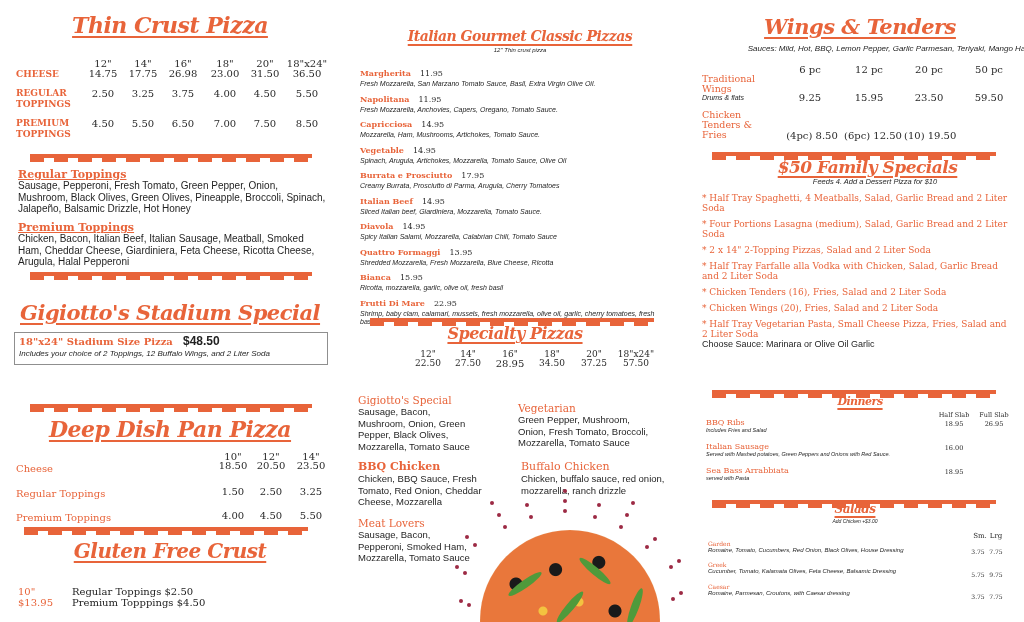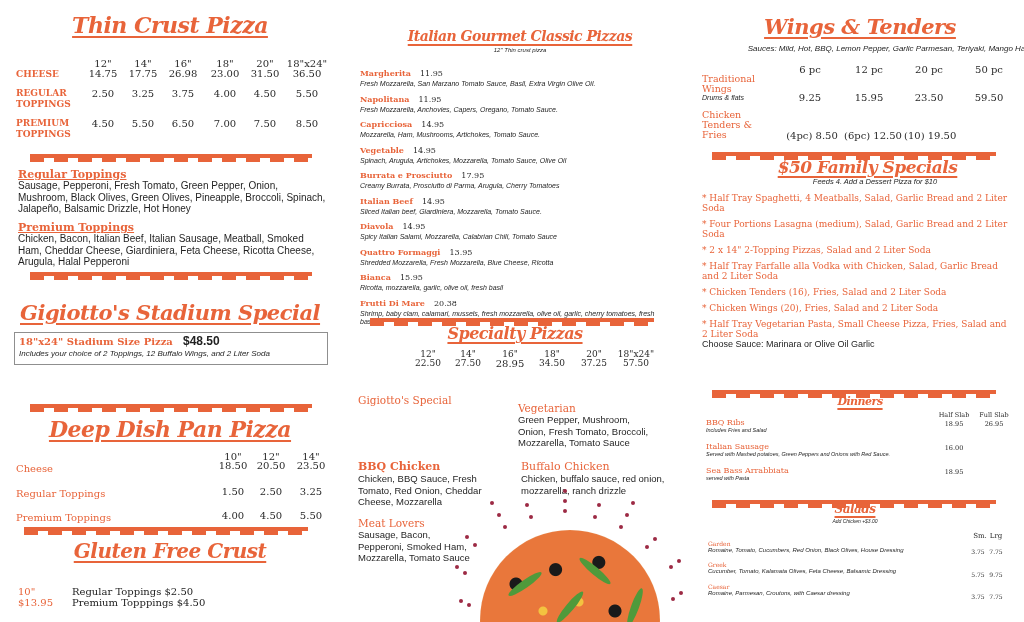--- a/index.html
+++ b/index.html
@@ -244,21 +244,21 @@
     <span class="num" style="font-size:8px; margin-left:4px;">13.95</span>
     <div class="small-text">Shredded Mozzarella, Fresh Mozzarella, Blue Cheese, Ricotta</div>
   </div>
   <div style="height:25.5px;">
     <span class="slab" style="font-size:8px;">Bianca</span>
     <span class="num" style="font-size:8px; margin-left:4px;">15.95</span>
     <div class="small-text">Ricotta, mozzarella, garlic, olive oil, fresh basil</div>
   </div>
   <div>
     <span class="slab" style="font-size:8px;">Frutti Di Mare</span>
-    <span class="num" style="font-size:8px; margin-left:4px;">20.38</span>
+    <span class="num" style="font-size:8px; margin-left:4px;">22.95</span>
     <div class="small-text">Shrimp, baby clam, calamari, mussels, fresh mozzarella, olive oil, garlic, cherry tomatoes, fresh basil</div>
   </div>
 </div>
 
 <div class="divider" style="left:370px; top:318px; width:284px;"></div>
 
 <div class="abs script-title" style="left:430px; top:324px; width:170px; font-size:16px;">Specialty Pizzas</div>
 
 <div>
   <div class="abs num" style="left:412px; top:349px; width:32px; font-size:9px;">12"</div>
@@ -272,20 +272,21 @@
   <div class="abs num" style="left:412px; top:358px; width:32px; font-size:9px;">22.50</div>
   <div class="abs num" style="left:452px; top:358px; width:32px; font-size:9px;">27.50</div>
   <div class="abs num" style="left:494px; top:358px; width:32px; font-size:10px;">28.95</div>
   <div class="abs num" style="left:536px; top:358px; width:32px; font-size:9px;">34.50</div>
   <div class="abs num" style="left:578px; top:358px; width:32px; font-size:9px;">37.25</div>
   <div class="abs num" style="left:620px; top:358px; width:32px; font-size:9px;">57.50</div>
 </div>
 
 <div class="abs" style="left:358px; top:394px; width:120px;">
   <div class="slab" style="font-size:10.5px; font-weight:normal;">Gigiotto's Special</div>
+  <div class="body-text" style="font-size:9.5px;">Sausage, Bacon, Mushroom, Onion, Green Pepper, Black Olives, Mozzarella, Tomato Sauce</div>
 </div>
 <div class="abs" style="left:518px; top:402px; width:140px;">
   <div class="slab" style="font-size:10.5px; font-weight:normal;">Vegetarian</div>
   <div class="body-text" style="font-size:9.5px;">Green Pepper, Mushroom, Onion, Fresh Tomato, Broccoli, Mozzarella, Tomato Sauce</div>
 </div>
 <div class="abs" style="left:358px; top:460px; width:125px;">
   <div class="slab" style="font-size:11px; font-weight:bold;">BBQ Chicken</div>
   <div class="body-text" style="font-size:9.5px;">Chicken, BBQ Sauce, Fresh Tomato, Red Onion, Cheddar Cheese, Mozzarella</div>
 </div>
 <div class="abs" style="left:521px; top:460px; width:145px;">

